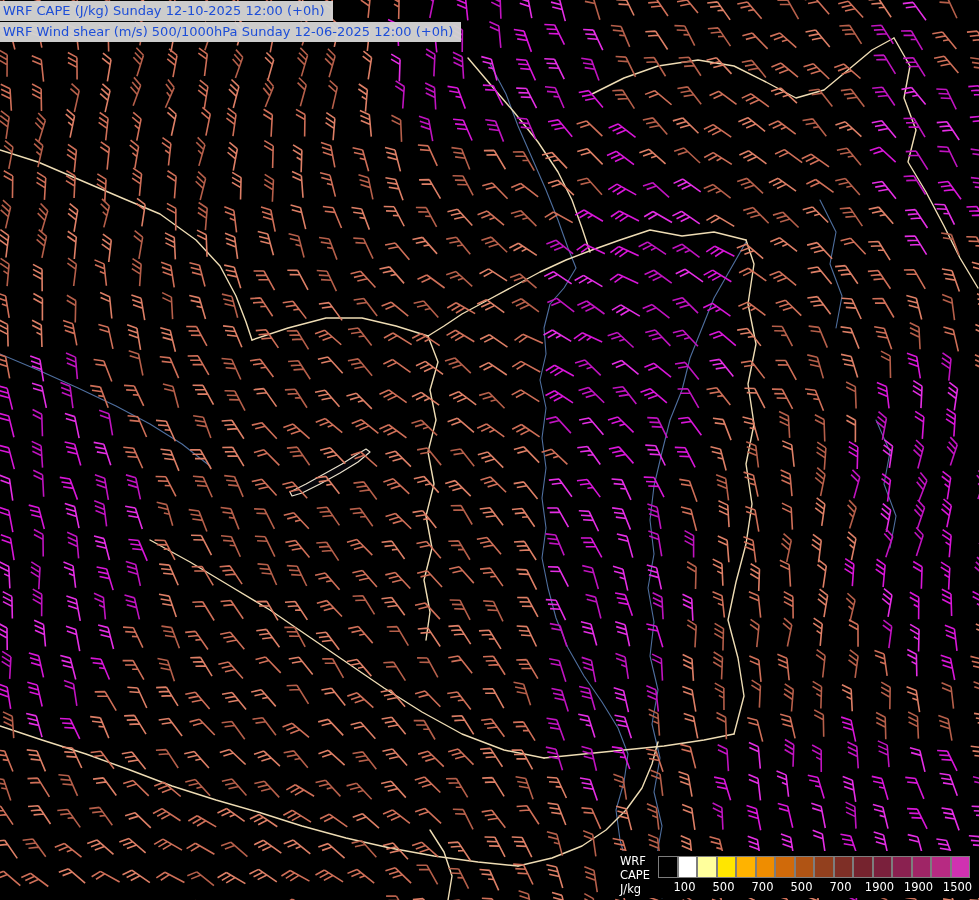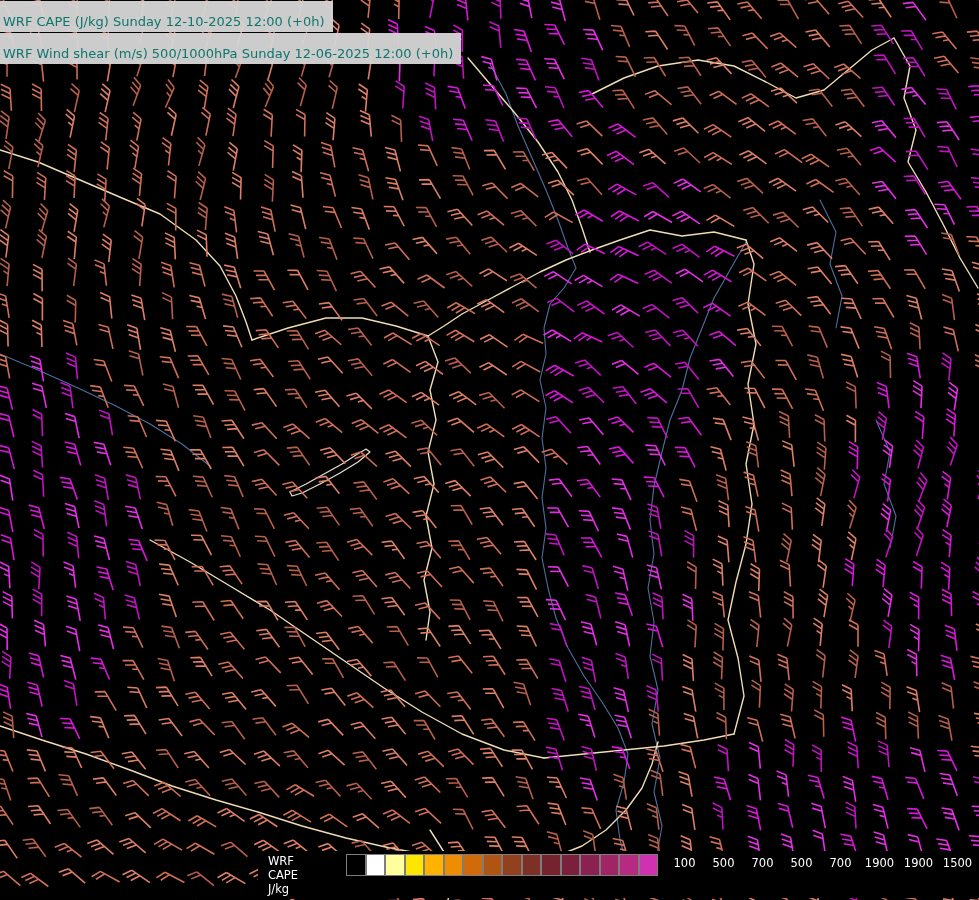--- a/index.html
+++ b/index.html
@@ -1,28 +1,28 @@
 <!DOCTYPE html>
 <html><head>
 <meta charset="utf-8">
 <style>
   html,body{margin:0;padding:0;background:#000;}
   body{width:979px;height:900px;position:relative;overflow:hidden;
        font-family:"DejaVu Sans","Liberation Sans",sans-serif;}
   .stage{position:absolute;inset:0;width:979px;height:900px;background:#000;}
   #map-svg{position:absolute;left:0;top:0;}
   .titles{position:absolute;top:1px;left:0;z-index:6;}
-  .title-line{display:table;background:rgba(212,212,212,0.96);color:#0f766e;
-              font-size:13px;line-height:19px;padding:11px 8px 1px 3px;margin-bottom:1px;
+  .title-line{display:table;background:rgba(212,212,212,0.96);color:#1d4ed8;
+              font-size:13px;line-height:19px;padding:0 8px 1px 3px;margin-bottom:1px;
               white-space:nowrap;}
   .legend{position:absolute;right:0;bottom:2px;z-index:6;background:#000;
-          display:flex;align-items:flex-start;padding:3px 2px 2px 10px;gap:40px;}
+          display:flex;align-items:center;padding:3px 2px 2px 10px;}
   .legend-titles{display:flex;flex-direction:column;color:#fff;font-size:11.5px;
                  line-height:14px;margin-right:8px;}
-  .scale{display:flex;flex-direction:row;}
+  .scale{display:flex;flex-direction:column;}
   .swatches{display:flex;height:22px;}
   .swatch{width:19.5px;height:22px;border:1px solid #7d7d7d;box-sizing:border-box;}
   .ticks{display:flex;padding-left:7px;height:16px;align-items:flex-end;}
   .tick-label{width:39px;text-align:center;color:#fff;font-size:11.5px;line-height:14px;}
 </style>
 </head>
 <body>
 
 <div class="stage">
   <svg id="map-svg" width="979" height="900" viewBox="0 0 979 900">

